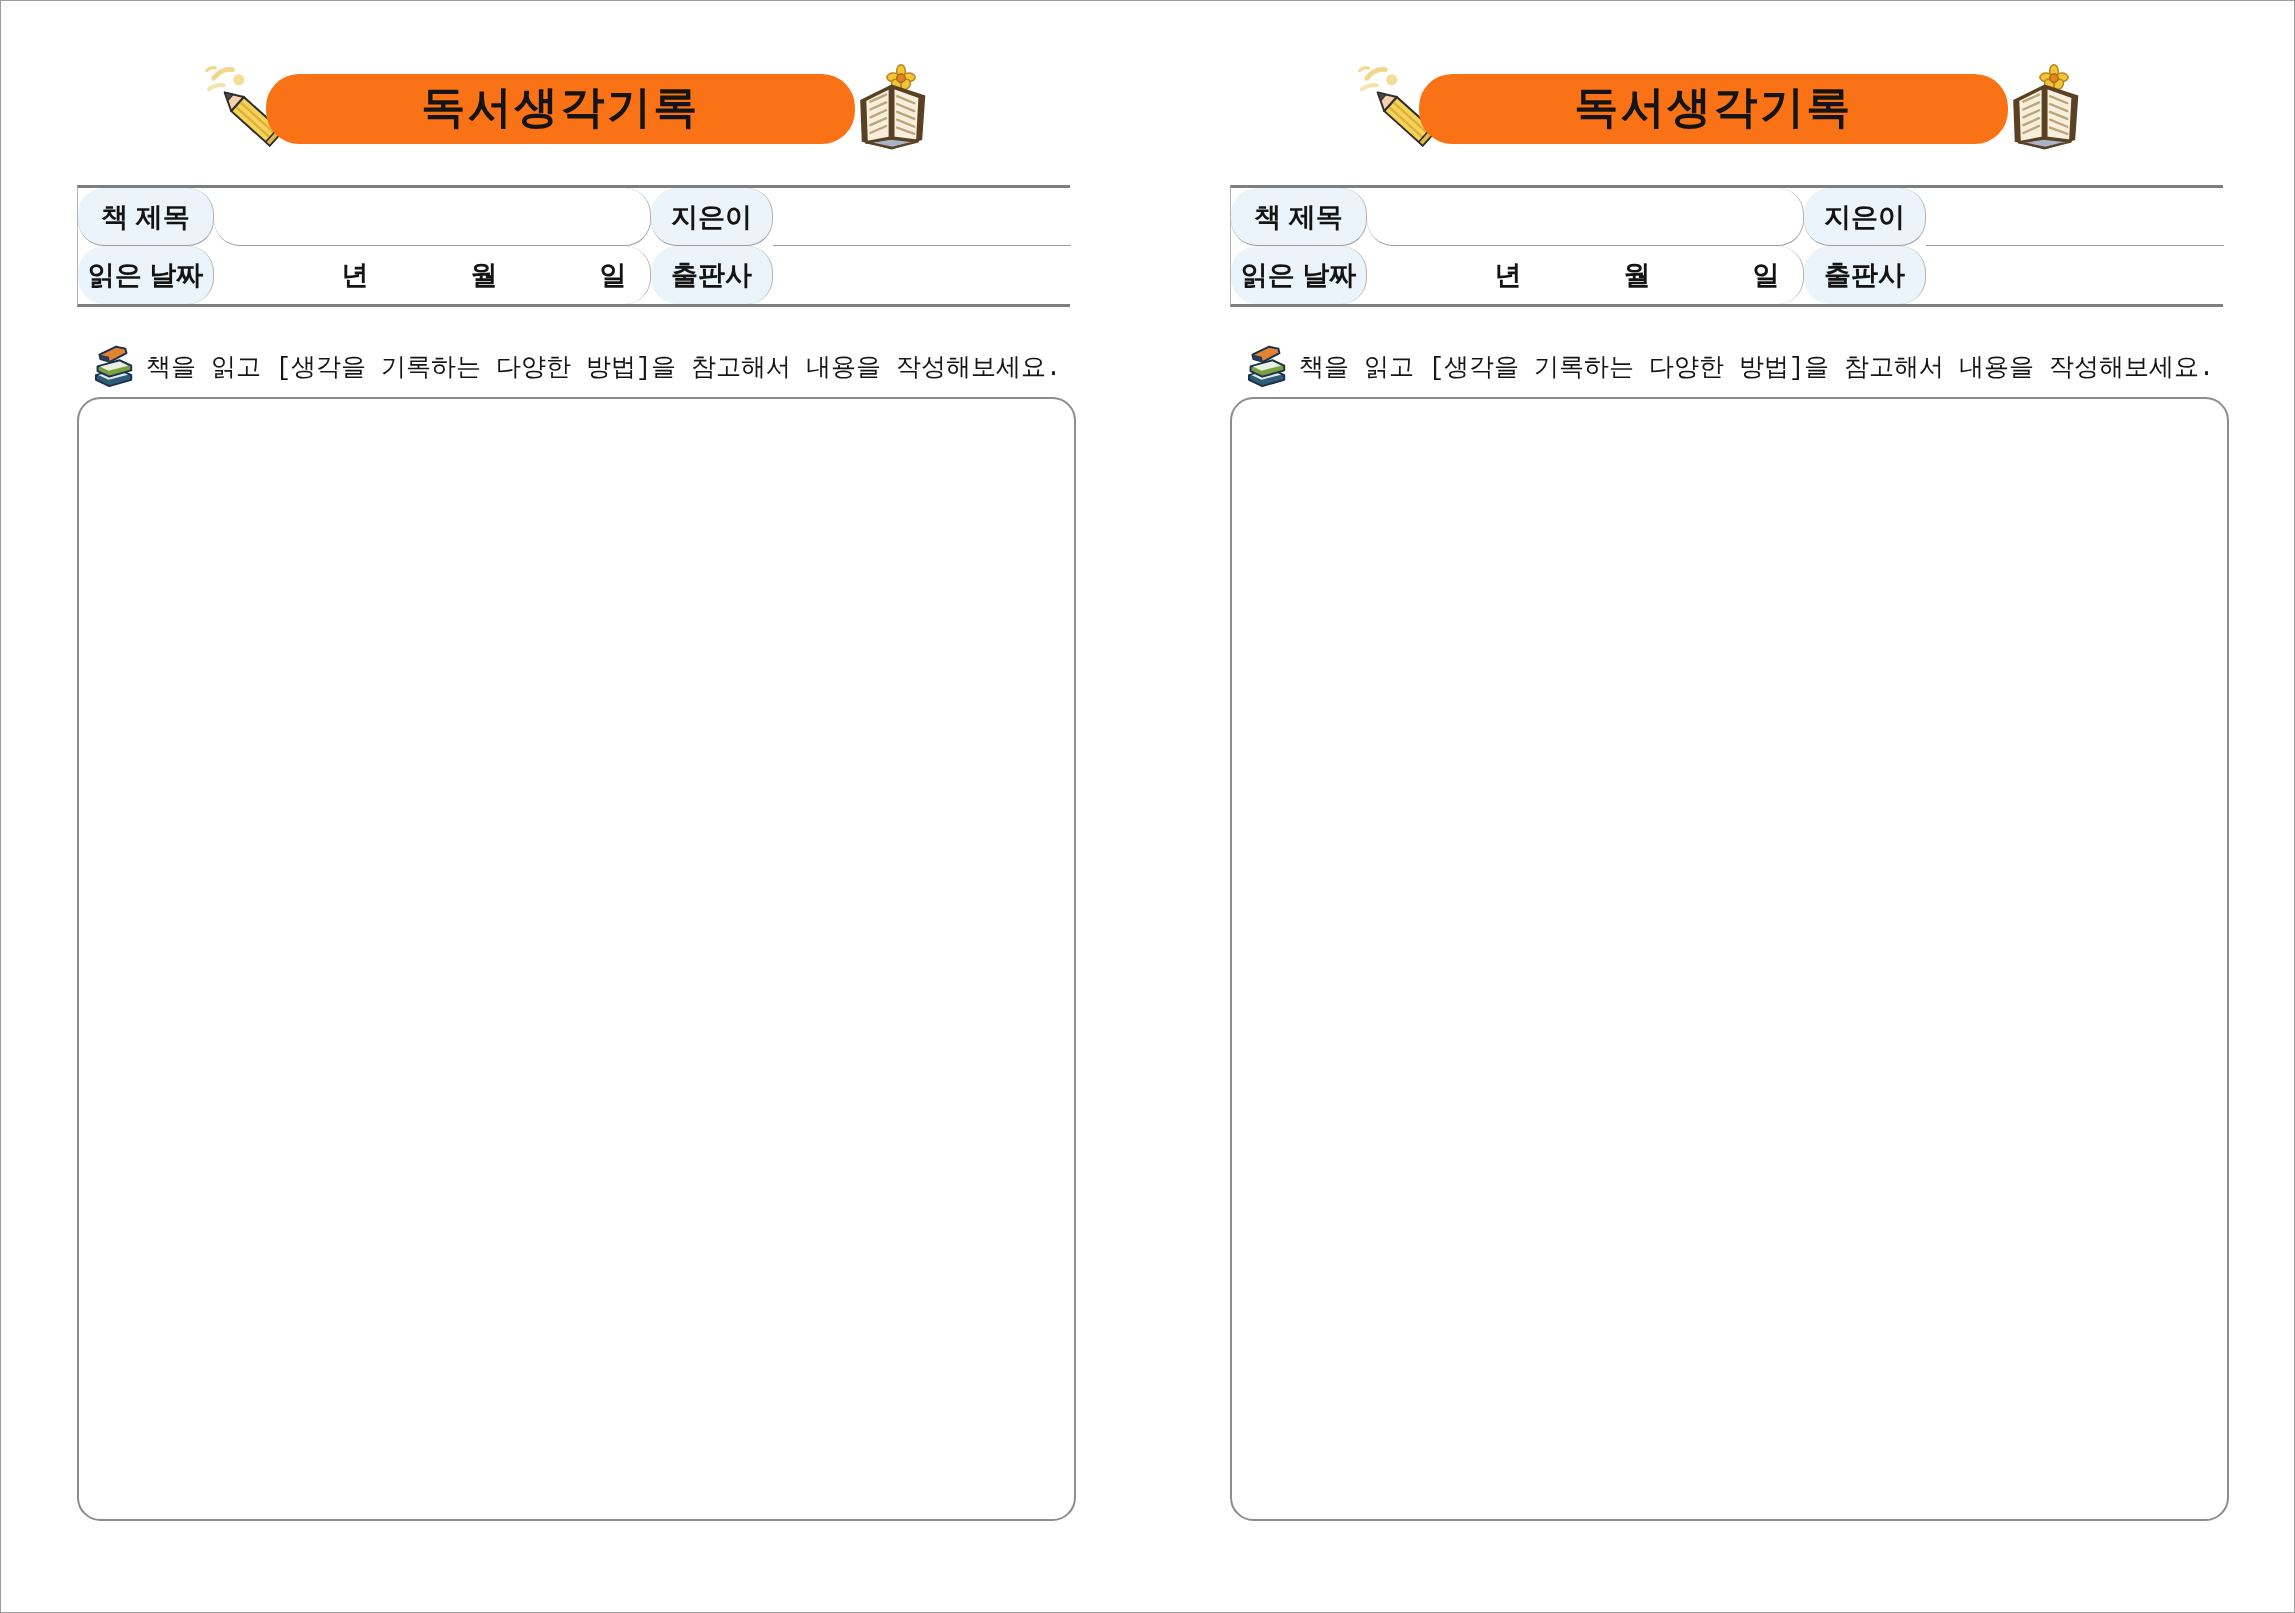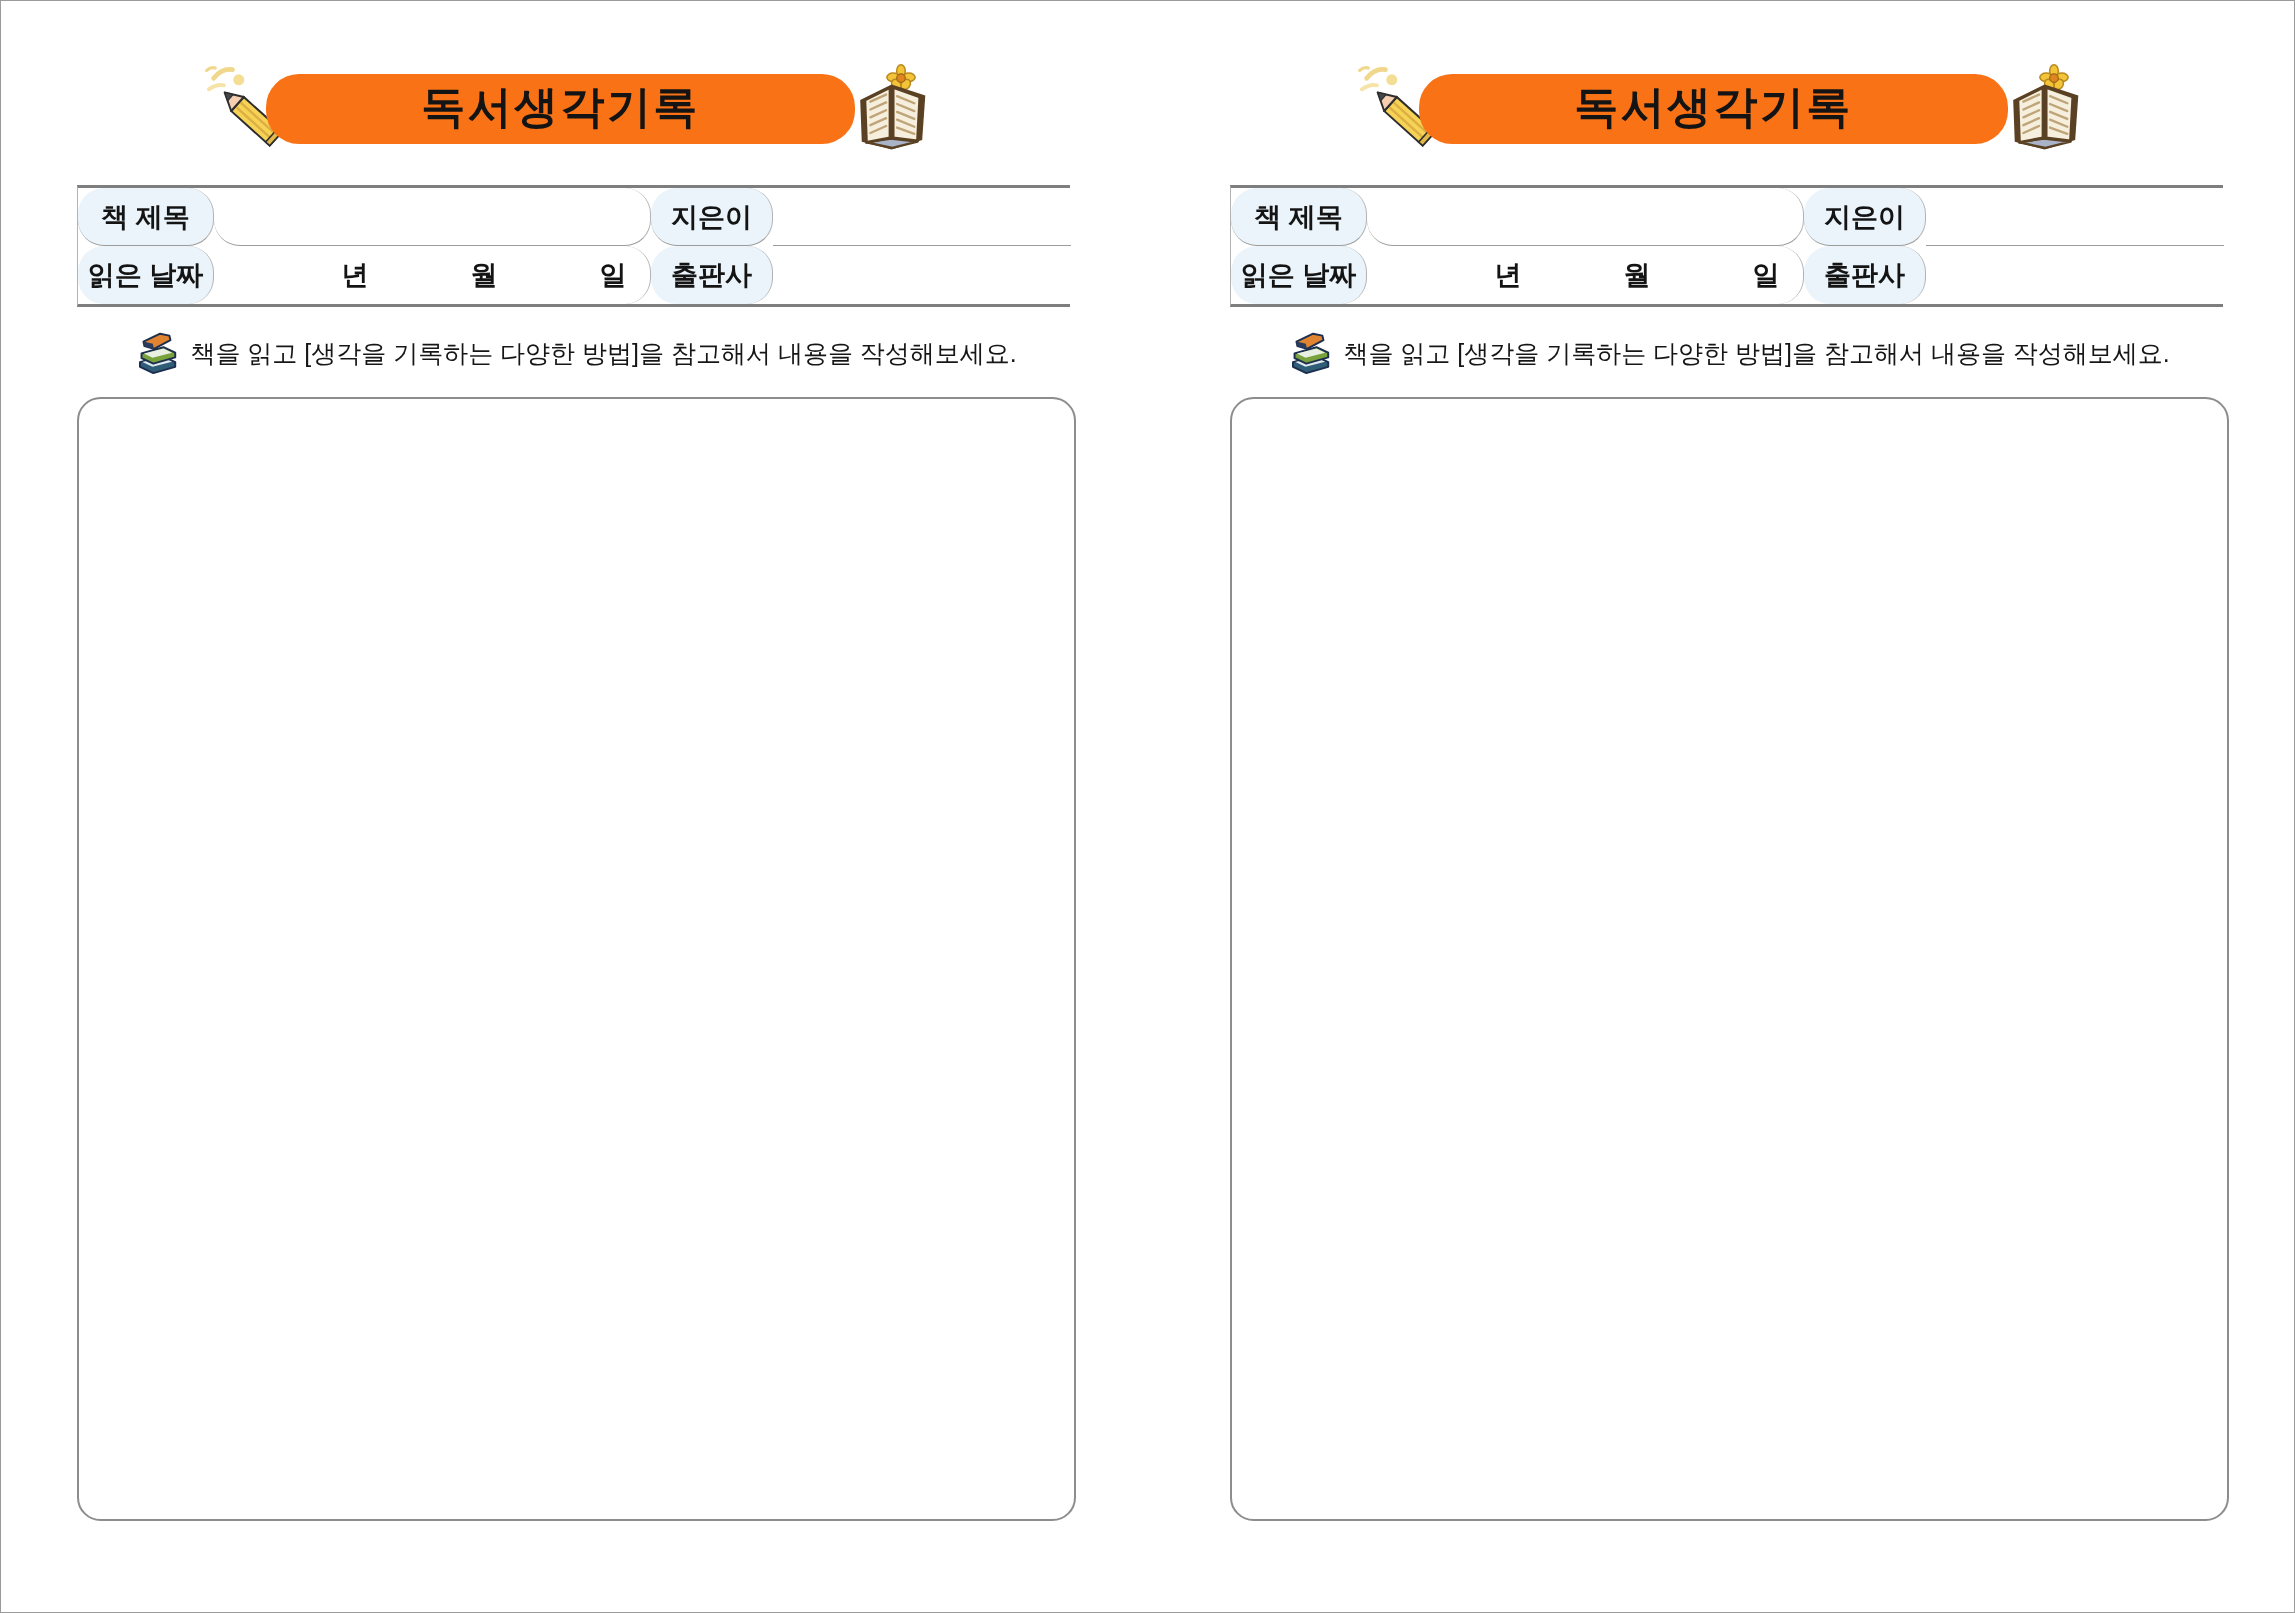--- a/index.html
+++ b/index.html
@@ -53,24 +53,25 @@
     font-size:27px; font-weight:bold; color:#141414;
   }
   .cell.date {
     justify-content:flex-end;
     gap:102px; padding-right:23.6px;
     font-size:27px; font-weight:bold; color:#141414;
   }
 
   
   .instruction {
-    position:absolute; left:0; top:325px;
+    position:absolute; left:0; top:338px;
     width:999px; height:55px;
     display:flex; align-items:center; justify-content:center;
     gap:10.2px;
+    font-family:Liberation Mono, monospace;
   }
   .instruction .text { font-size:25px; color:#161616; }
   .books-wrap { width:44px; height:47px; flex:0 0 auto; }
 
   
   .write-box {
     position:absolute; left:0; top:396px;
     width:999px; height:1124px;
     border:2.4px solid #8d8d8d;
     border-radius:23.6px;

